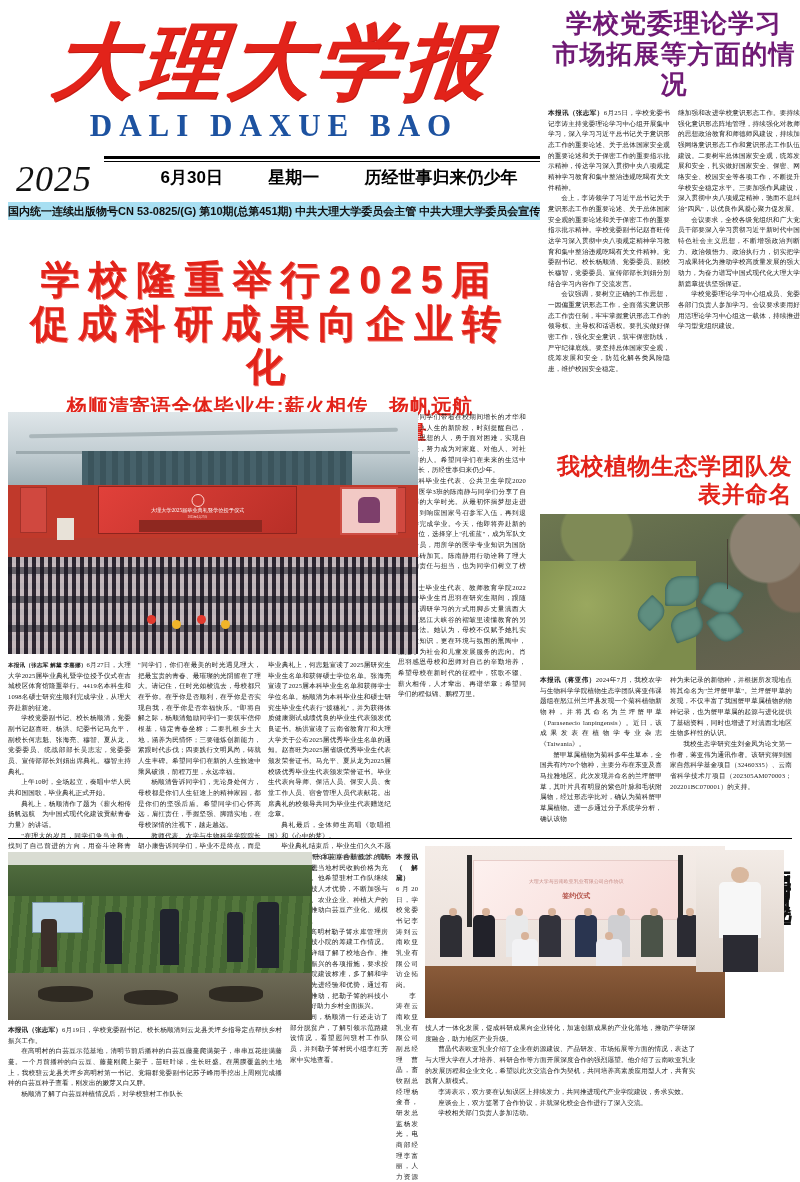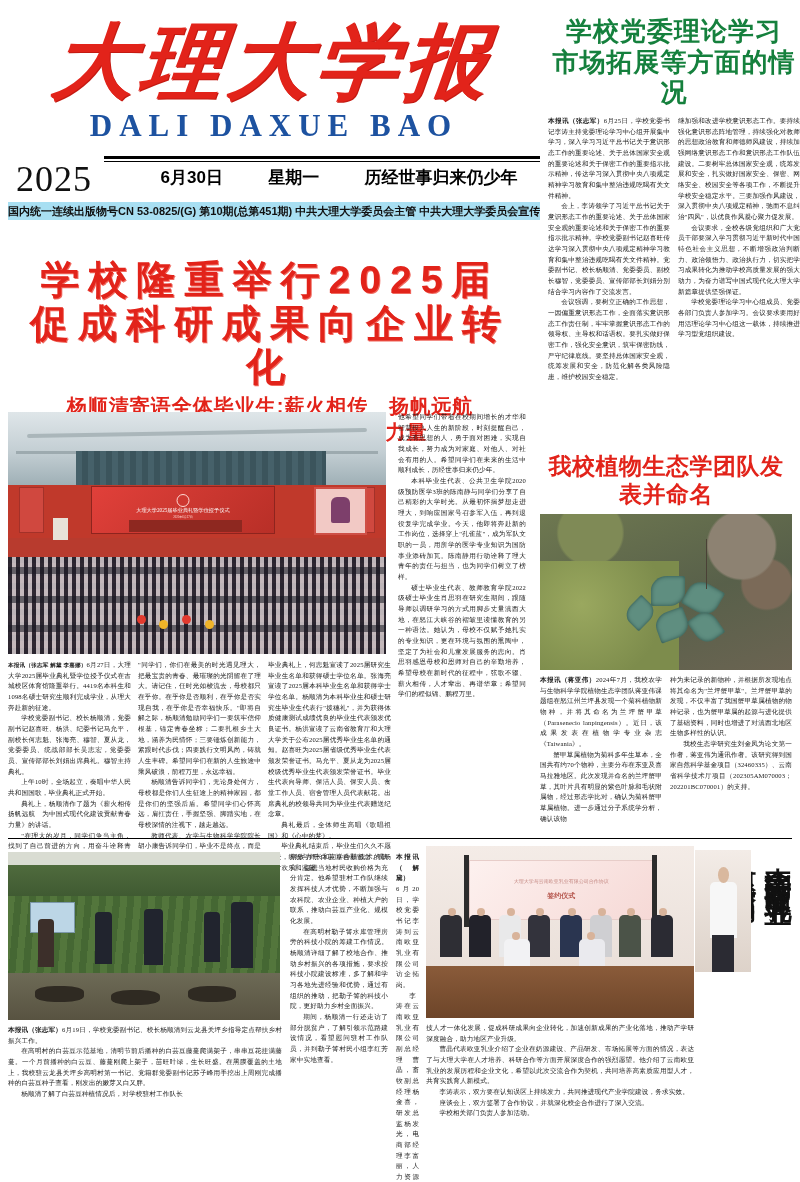--- a/index.html
+++ b/index.html
@@ -34,21 +34,21 @@
     font-size:31px;
     color:#1d52a0;
     letter-spacing:7px;
     text-align:center;
     margin-top:4px;
   }
   .datebar{position:relative;margin-top:6px;height:54px;}
   .year{
     position:absolute;left:8px;top:8px;
     font-family:"Liberation Serif",serif;
-    font-size:36px;color:#111;
+    font-style:italic;font-size:36px;color:#111;
     letter-spacing:1px;
   }
   .dateline-rule{position:absolute;left:96px;right:0;top:6px;border-top:3px solid #000;}
   .dateline-rule2{position:absolute;left:96px;right:0;top:11px;border-top:1px solid #000;}
   .date-row{
     position:absolute;left:130px;right:0;top:16px;
     display:flex;justify-content:space-around;align-items:center;
     font-size:17px;font-weight:bold;color:#000;
     font-family:"Liberation Sans",sans-serif;
   }
@@ -65,23 +65,23 @@
     font-size:11px;font-weight:bold;color:#111;
     text-align:center;letter-spacing:0px;
     font-family:"Liberation Sans",sans-serif;
     white-space:nowrap;overflow:hidden;
   }
 
   
   .mast-right{position:absolute;left:540px;top:0;width:252px;}
   .r-head{
     font-family:"Liberation Sans",sans-serif;
-    font-weight:bold;font-size:26px;color:#15803d;
+    font-weight:bold;font-size:26px;color:#701a75;
     line-height:1.18;text-align:center;letter-spacing:1px;
-    margin-top:16px;
+    margin-top:8px;
   }
   .r-head .ln{display:block;}
   .r-cols{display:flex;gap:8px;margin-top:8px;}
   .r-col{width:122px;}
 
   
   .bt{
     font-family:"Liberation Serif","DejaVu Serif",serif;
     font-size:6.6px;line-height:1.62;color:#1a1a1a;
     text-align:justify;
@@ -105,21 +105,21 @@
     font-weight:bold;font-size:20px;color:#e2231a;
     letter-spacing:1px;line-height:1.3;margin-top:4px;
   }
   .mh3{
     font-family:"Liberation Sans",sans-serif;
     font-weight:bold;font-size:20px;color:#e2231a;
     letter-spacing:1px;line-height:1.3;
   }
 
   
-  .photo{position:relative;overflow:hidden;background:#cfd6d9;}
+  .photo{position:relative;overflow:hidden;background:#cfd6d9;padding-left:32px;}
 
   
   #grad-photo{width:378px;height:242px;background:#8f2a22;}
   .gp-roof{position:absolute;left:0;top:0;width:100%;height:30%;
     background:linear-gradient(180deg,#dfe6e9 0%,#c3ced3 55%,#9fb0b6 100%);}
   .gp-truss{position:absolute;top:8%;left:5%;width:90%;height:4px;background:#aab6ba;border-radius:2px;transform:rotate(-1deg);}
   .gp-truss2{position:absolute;top:16%;left:2%;width:96%;height:3px;background:#9daaaf;}
   .gp-stand{position:absolute;left:18%;top:16%;width:66%;height:14%;
     background:repeating-linear-gradient(90deg,#46616a 0 6px,#3b545c 6px 12px);}
   .gp-stage{position:absolute;left:0;top:30%;width:100%;height:22%;background:#c0392b;}
@@ -178,21 +178,21 @@
   #portrait-photo{width:56px;height:122px;background:#efe9e4;}
   .pt-bg{position:absolute;inset:0;background:linear-gradient(180deg,#f3ece7,#ddd2c9);}
   .pt-body{position:absolute;left:26%;top:26%;width:48%;height:46%;background:#f7f7f7;border-radius:5px 5px 0 0;}
   .pt-legs{position:absolute;left:30%;top:70%;width:40%;height:30%;background:#2b2b33;}
   .pt-head{position:absolute;left:40%;top:14%;width:20%;height:13%;border-radius:50%;background:#d9b89e;}
 
   
   .sec-head-red{
     font-family:"Liberation Sans",sans-serif;
     font-weight:bold;font-size:23px;color:#e2231a;
-    text-align:center;line-height:1.22;letter-spacing:0.5px;
+    text-align:right;line-height:1.22;letter-spacing:0.5px;
   }
   .sec-head-blk{
     font-family:"Liberation Sans",sans-serif;
     font-weight:bold;font-size:27px;color:#111;
     text-align:center;line-height:1.22;letter-spacing:2px;
   }
   .vhead{
     font-family:"Liberation Sans",sans-serif;
     font-weight:bold;font-size:27px;color:#111;
     writing-mode:vertical-rl;text-orientation:upright;

